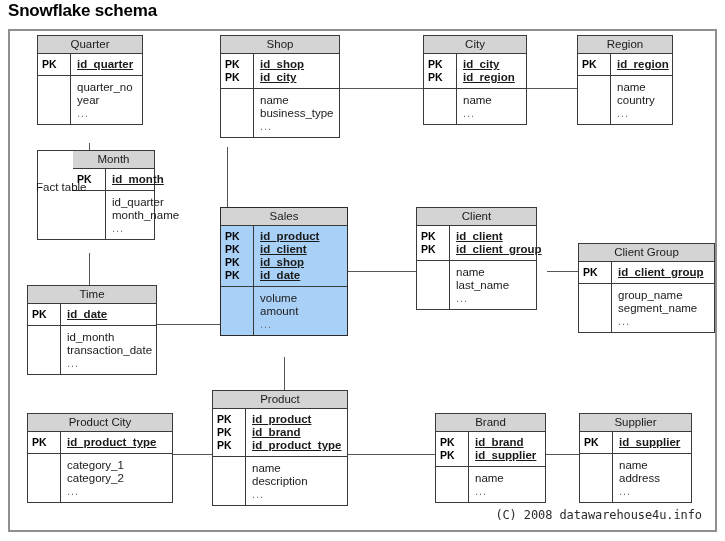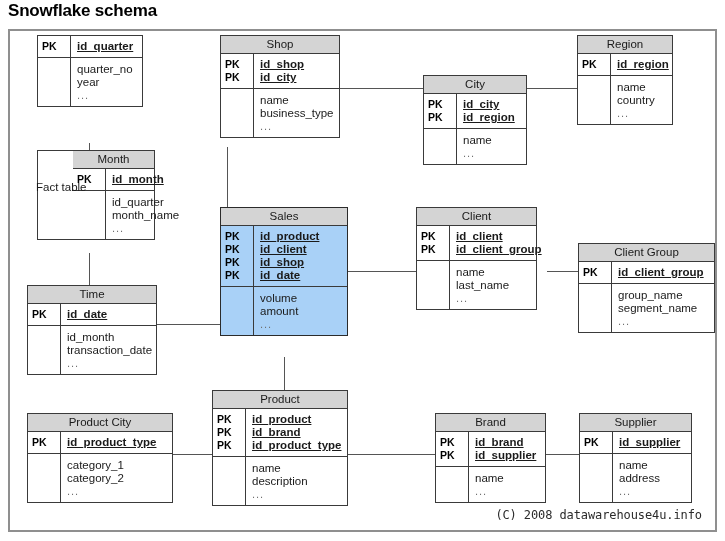--- a/index.html
+++ b/index.html
@@ -154,20 +154,21 @@
 
   <div class="conn conn-h" style="left:163px; top:423px; width:39px;"></div>
 
   <div class="conn conn-h" style="left:338px; top:423px; width:87px;"></div>
 
   <div class="conn conn-h" style="left:536px; top:423px; width:33px;"></div>
 
   <div class="fact-label" style="left:26px; top:150px;">Fact table</div>
 
   <div class="entity" style="left:27px; top:4px; width:106px;">
+    <div class="entity-title">Quarter</div>
     <div class="entity-section sec-keys">
       <div class="col-pk">
         <span class="pk-tag">PK</span>
       </div>
       <div class="col-fields">
         <span class="field key">id_quarter</span>
       </div>
     </div>
     <div class="entity-section sec-attrs">
       <div class="col-pk"></div>
@@ -234,21 +235,21 @@
     <div class="entity-section sec-attrs">
       <div class="col-pk"></div>
       <div class="col-fields">
         <span class="field">name</span>
         <span class="field">business_type</span>
         <span class="field ellipsis">...</span>
       </div>
     </div>
   </div>
 
-  <div class="entity" style="left:413px; top:4px; width:104px;margin-top:40px;">
+  <div class="entity" style="left:413px; top:4px; width:104px;">
     <div class="entity-title">City</div>
     <div class="entity-section sec-keys">
       <div class="col-pk">
         <span class="pk-tag">PK</span>
         <span class="pk-tag">PK</span>
       </div>
       <div class="col-fields">
         <span class="field key">id_city</span>
         <span class="field key">id_region</span>
       </div>

